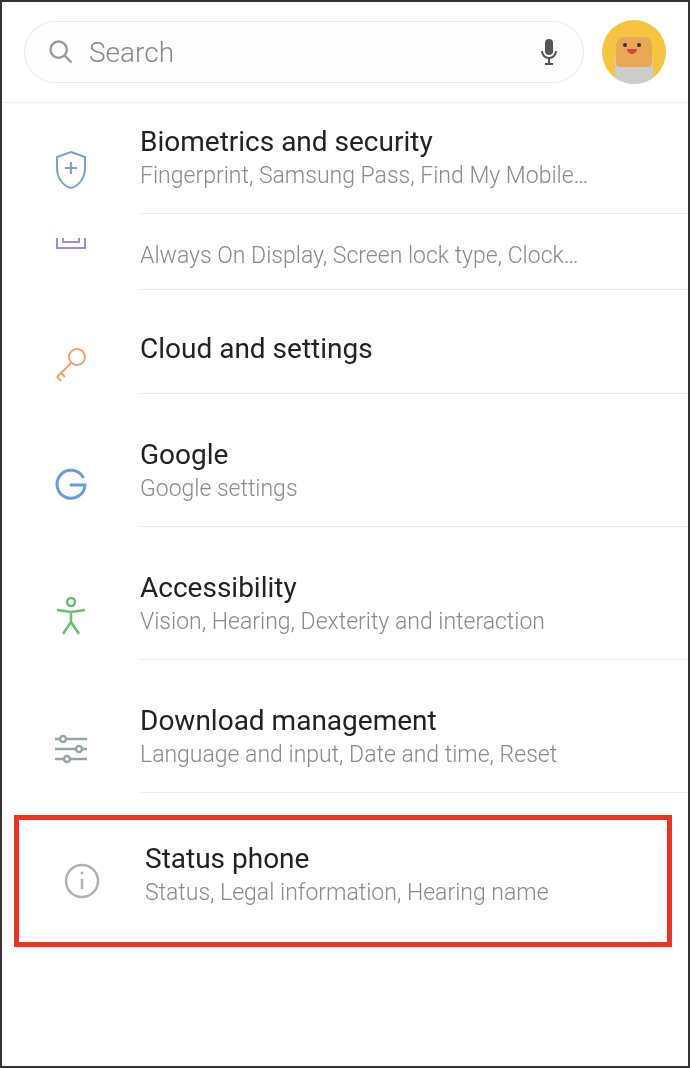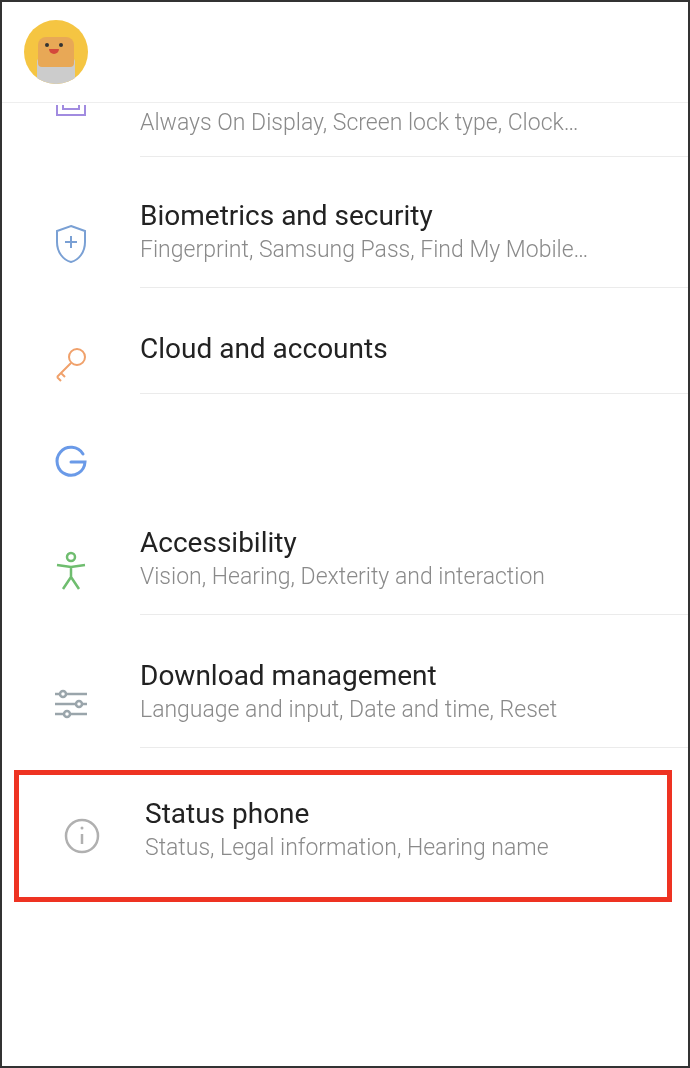--- a/index.html
+++ b/index.html
@@ -124,71 +124,88 @@
       margin: 0 16px 0 12px;
     }
     .highlight-box .item { padding-left: 0; }
     .highlight-box .icon-col { width: 126px; }
     .icon-svg { width: 44px; height: 44px; }
   </style>
 </head>
 <body>
 
 <div class="header">
+  <div class="search-bar">
+    <svg class="search-icon-svg" viewBox="0 0 24 24" fill="none" stroke="#999" stroke-width="2">
+      <circle cx="10" cy="10" r="7"></circle>
+        <line x1="15" y1="15" x2="21" y2="21"></line>
+    </svg>
+    <span class="search-placeholder">Search</span>
+    <svg class="mic-icon-svg" viewBox="0 0 24 30" fill="#555">
+      <rect x="8" y="2" width="8" height="16" rx="4"></rect>
+      <path d="M5 14 a7 7 0 0 0 14 0" fill="none" stroke="#555" stroke-width="2"></path>
+      <line x1="12" y1="21" x2="12" y2="27" stroke="#555" stroke-width="2"></line>
+      <line x1="8" y1="27" x2="16" y2="27" stroke="#555" stroke-width="2"></line>
+    </svg>
+  </div>
   <div class="avatar">
     <div class="avatar-body"></div>
     <div class="avatar-toast"></div>
   </div>
 </div>
 
 <div class="list">
-
-  <div class="item item-0">
-    <div class="icon-col">
-      <svg class="icon-svg" viewBox="0 0 44 44" fill="none" stroke="#a18be0" stroke-width="2">
-        <rect x="8" y="-10" width="28" height="20" stroke-dasharray="0"></rect>
-        <rect x="14" y="-4" width="16" height="8"></rect>
-      </svg>
-    </div>
-    <div class="text-col">
-      <div class="subtitle">Always On Display, Screen lock type, Clock…</div>
-    </div>
-  </div>
 
   <div class="item">
     <div class="icon-col">
       <svg class="icon-svg" viewBox="0 0 44 44" fill="none" stroke="#7aa0d4" stroke-width="2">
         <path d="M22 4 L36 9 V20 C36 30 30 38 22 40 C14 38 8 30 8 20 V9 Z"></path>
         <line x1="22" y1="14" x2="22" y2="26"></line>
           <line x1="16" y1="20" x2="28" y2="20"></line>
       </svg>
     </div>
     <div class="text-col">
       <div class="title">Biometrics and security</div>
       <div class="subtitle">Fingerprint, Samsung Pass, Find My Mobile…</div>
     </div>
   </div>
 
+  <div class="item item-0">
+    <div class="icon-col">
+      <svg class="icon-svg" viewBox="0 0 44 44" fill="none" stroke="#a18be0" stroke-width="2">
+        <rect x="8" y="-10" width="28" height="20" stroke-dasharray="0"></rect>
+        <rect x="14" y="-4" width="16" height="8"></rect>
+      </svg>
+    </div>
+    <div class="text-col">
+      <div class="subtitle">Always On Display, Screen lock type, Clock…</div>
+    </div>
+  </div>
+
   <div class="item">
     <div class="icon-col">
       <svg class="icon-svg" viewBox="0 0 44 44" fill="none" stroke="#f0a16b" stroke-width="2">
         <circle cx="28" cy="16" r="8"></circle>
         <path d="M22 22 L8 36 M12 32 L16 36 M8 36 L12 40"></path>
       </svg>
     </div>
     <div class="text-col">
-      <div class="title">Cloud and accounts</div>
+      <div class="title">Cloud and settings</div>
     </div>
   </div>
 
   <div class="item">
     <div class="icon-col">
       <svg class="icon-svg" viewBox="0 0 44 44" fill="none" stroke="#6a9ae8" stroke-width="3">
         <path d="M34 16 A14 14 0 1 0 36 24 L22 24" stroke-linecap="round"></path>
       </svg>
+    </div>
+    <div class="text-col">
+      <div class="title">Google</div>
+      <div class="subtitle">Google settings</div>
     </div>
   </div>
 
   <div class="item">
     <div class="icon-col">
       <svg class="icon-svg" viewBox="0 0 44 44" fill="none" stroke="#6fbd6f" stroke-width="2.5">
         <circle cx="22" cy="8" r="4"></circle>
         <path d="M8 16 L22 18 L36 16 M22 18 L22 28 M22 28 L14 40 M22 28 L30 40"></path>
       </svg>
     </div>

